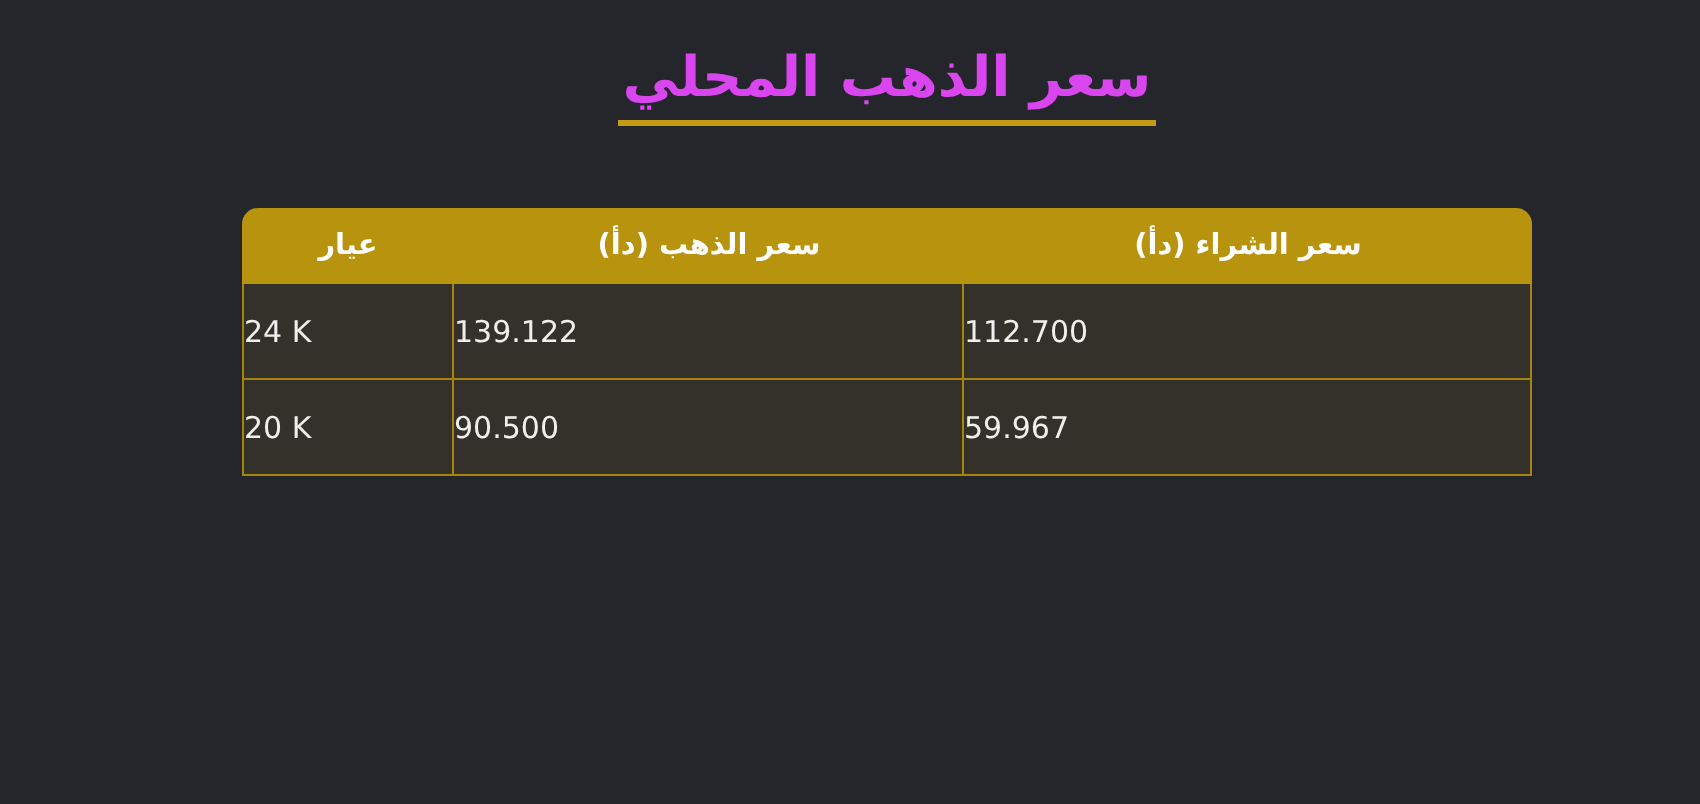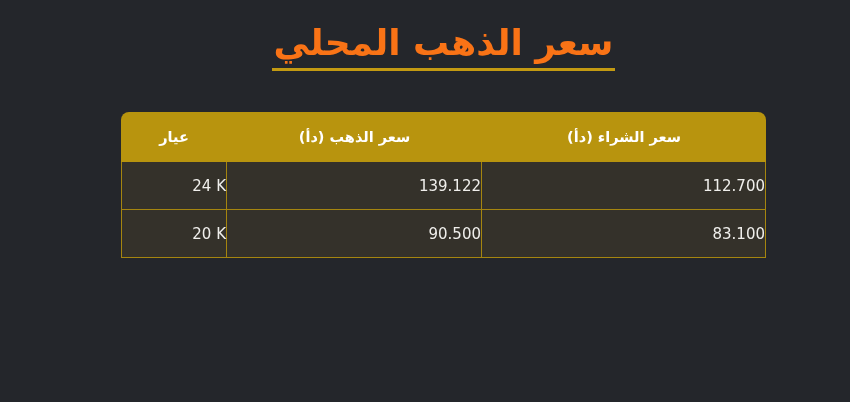--- a/index.html
+++ b/index.html
@@ -18,54 +18,54 @@
     margin-left: 121px;
   }
   .title-row {
     padding-top: 22px;
     text-align: center;
   }
   h1.page-title {
     display: inline-block;
     margin: 0;
     padding: 0 2px 5px 2px;
-    font-size: 36px;
+    font-size: 28px;
     font-weight: bold;
-    color: #f97316;
+    color: #d946ef;
     border-bottom: 3px solid #c39a12;
     letter-spacing: 0.5px;
   }
   table.gold-table {
     width: 645px;
     margin-top: 41px;
     border-collapse: separate;
     border-spacing: 0;
     table-layout: fixed;
   }
   col.col-karat { width: 106px; }
   col.col-sell  { width: 255px; }
   col.col-buy   { width: 284px; }
   .gold-table th {
     background: #b8940e;
     color: #ffffff;
     font-size: 14.5px;
     font-weight: bold;
-    height: 50px;
+    height: 38px;
     text-align: center;
     vertical-align: middle;
     padding: 0;
   }
   .gold-table th:first-child { border-top-left-radius: 8px; }
   .gold-table th:last-child  { border-top-right-radius: 8px; }
   .gold-table td {
     background: #34312a;
     color: #f0efec;
     font-size: 15px;
     height: 47px;
-    text-align: right;
+    text-align: left;
     vertical-align: middle;
     padding: 0;
     border-right: 1px solid #a5850f;
     border-bottom: 1px solid #a5850f;
   }
   .gold-table td:first-child {
     border-left: 1px solid #a5850f;
   }
 </style>
 </head>
@@ -92,18 +92,18 @@
     </thead>
     <tbody>
       <tr>
         <td>24 K</td>
         <td>139.122</td>
         <td>112.700</td>
       </tr>
       <tr>
         <td>20 K</td>
         <td>90.500</td>
-        <td>83.100</td>
+        <td>59.967</td>
       </tr>
     </tbody>
   </table>
 
 </div>
 
 </body></html>

